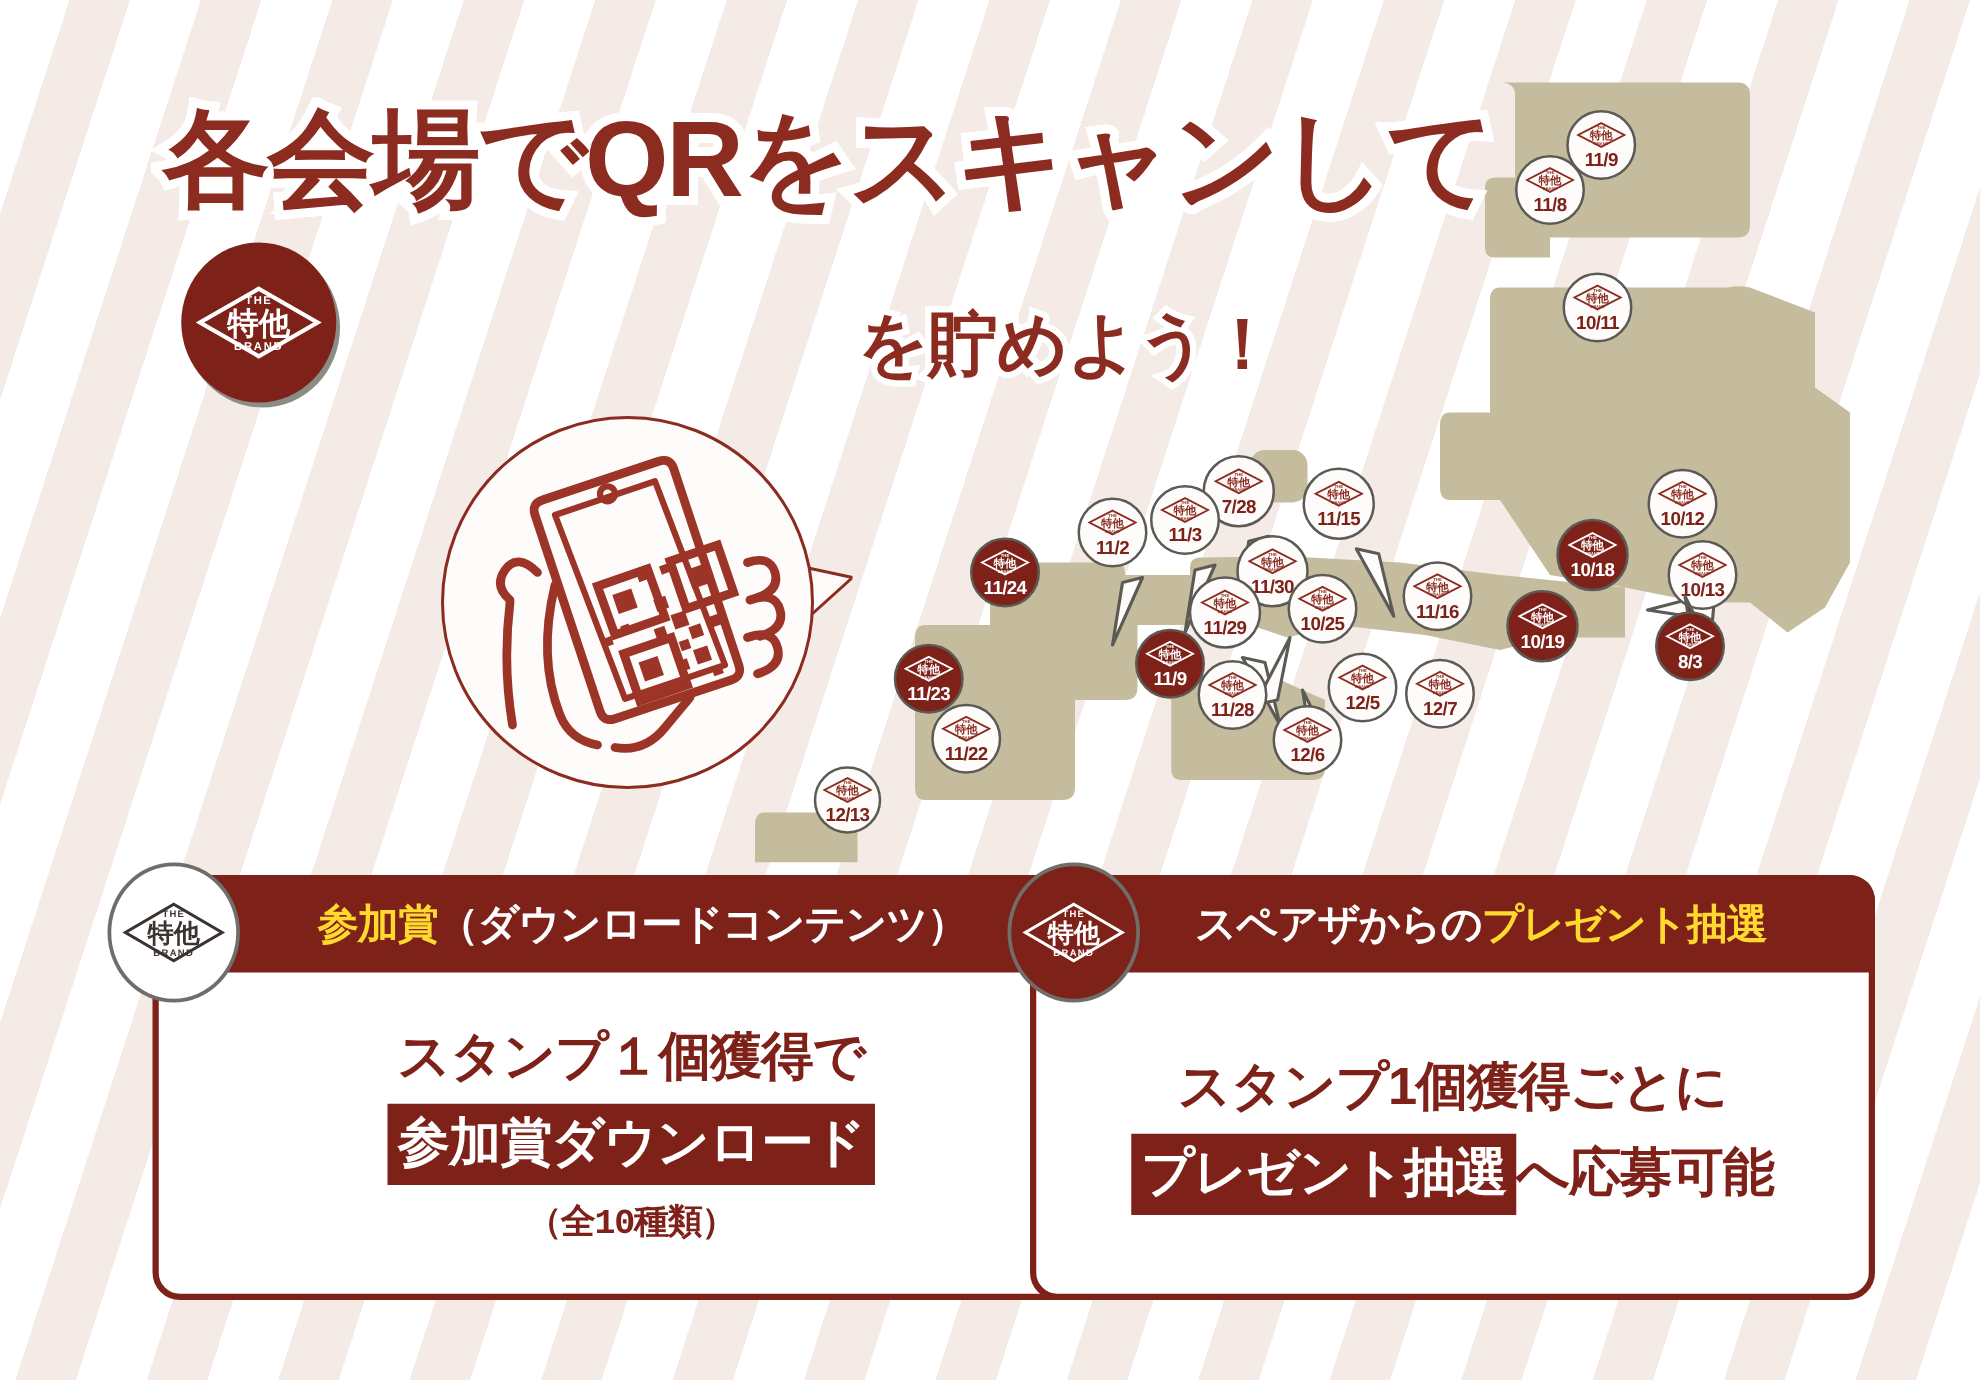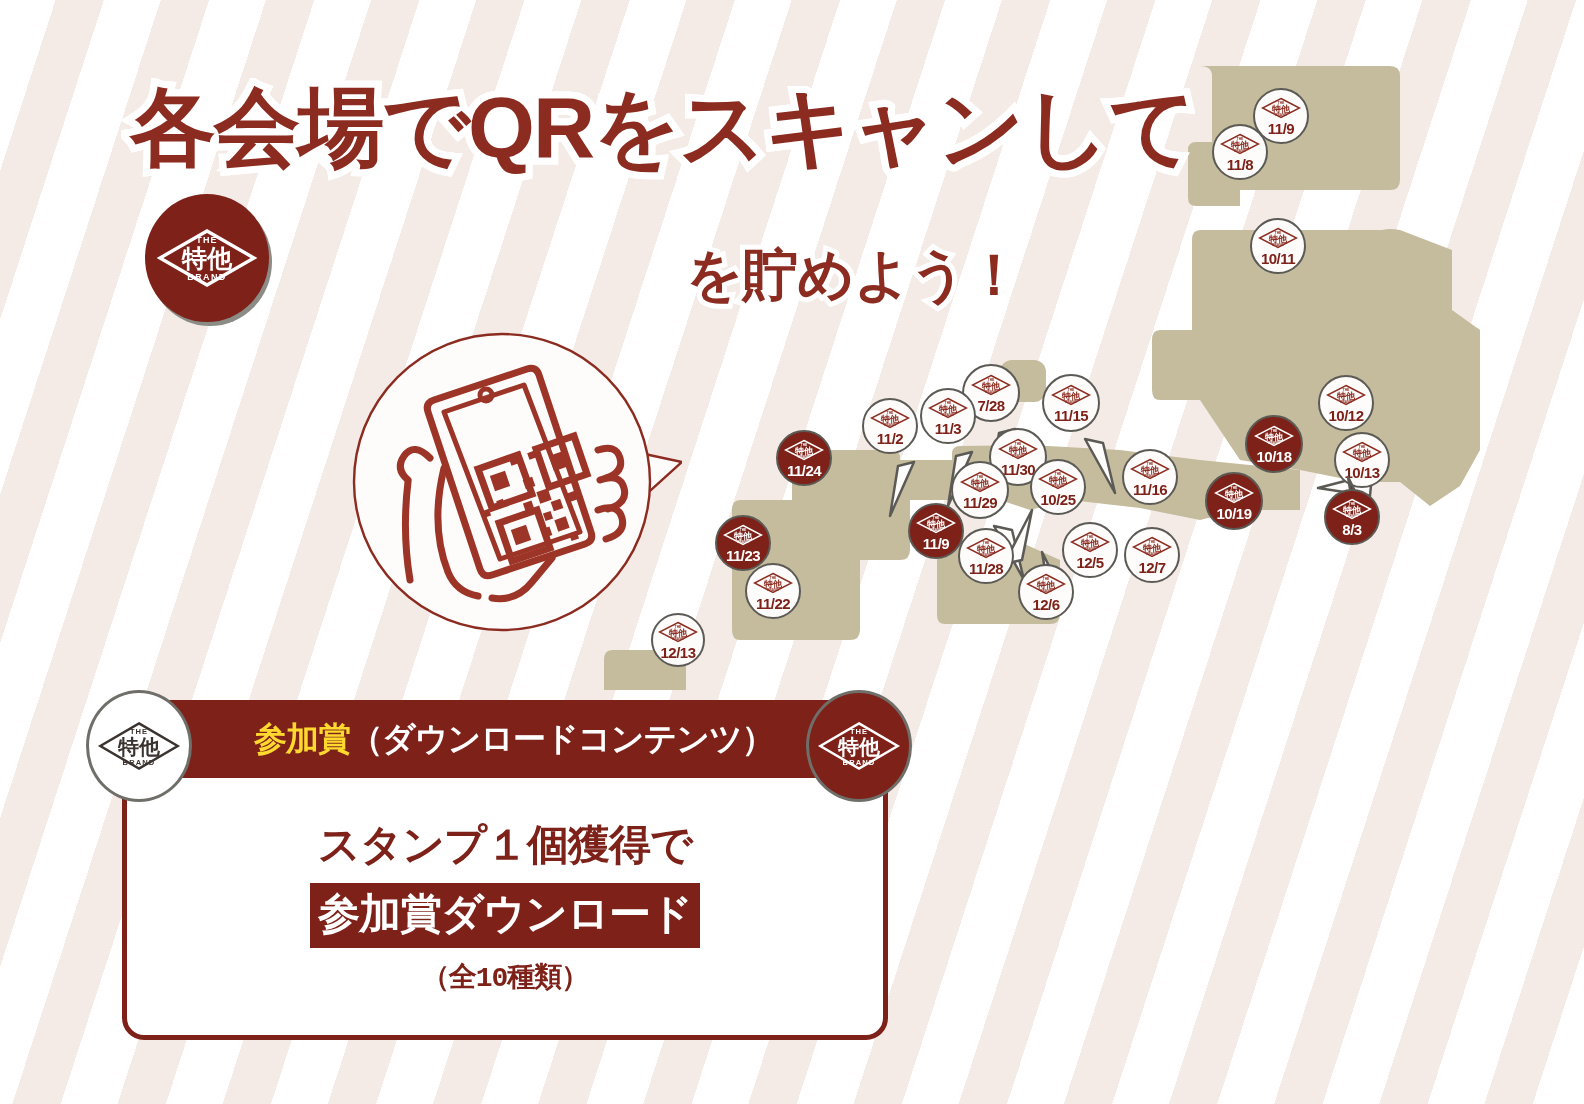--- a/index.html
+++ b/index.html
@@ -537,20 +537,33 @@
     <svg viewBox="0 0 106 112" width="100" height="106">
       <g transform="translate(53,56)">
         <path d="M0,-24 L41,0 L0,24 L-41,0 Z" fill="none" stroke="#3a332f" stroke-width="2.6"></path>
         <text x="0" y="-13" text-anchor="middle" font-family="'Liberation Sans',sans-serif" font-size="8" font-weight="700" fill="#3a332f" letter-spacing="1">THE</text>
         <text x="0" y="8" text-anchor="middle" font-family="'DejaVu Sans',sans-serif" font-size="22" font-weight="700" fill="#3a332f">特他</text>
         <text x="0" y="20" text-anchor="middle" font-family="'Liberation Sans',sans-serif" font-size="8" font-weight="700" fill="#3a332f" letter-spacing="1.2">BRAND</text>
       </g>
     </svg>
   </div>
 
+  <div class="card" style="left:824px;top:700px;width:676px;height:340px;">
+    <div class="head">
+      <div class="headtext">
+        <span class="hl-w">スペアザからの</span><span class="hl-y">プレゼント抽選</span>
+      </div>
+    </div>
+    <div class="body">
+      <div class="ln">スタンプ1個獲得ごとに</div>
+      <div class="ln-mix">
+        <span class="ln-hi">プレゼント抽選</span><span>へ応募可能</span>
+      </div>
+    </div>
+  </div>
   <div class="card-badge dark" style="left:806px;top:690px;">
     <svg viewBox="0 0 106 112" width="100" height="106">
       <g transform="translate(53,56)">
         <path d="M0,-24 L41,0 L0,24 L-41,0 Z" fill="none" stroke="#ffffff" stroke-width="2.6"></path>
         <text x="0" y="-13" text-anchor="middle" font-family="'Liberation Sans',sans-serif" font-size="8" font-weight="700" fill="#ffffff" letter-spacing="1">THE</text>
         <text x="0" y="8" text-anchor="middle" font-family="'DejaVu Sans',sans-serif" font-size="22" font-weight="700" fill="#ffffff">特他</text>
         <text x="0" y="20" text-anchor="middle" font-family="'Liberation Sans',sans-serif" font-size="8" font-weight="700" fill="#ffffff" letter-spacing="1.2">BRAND</text>
       </g>
     </svg>
   </div>

